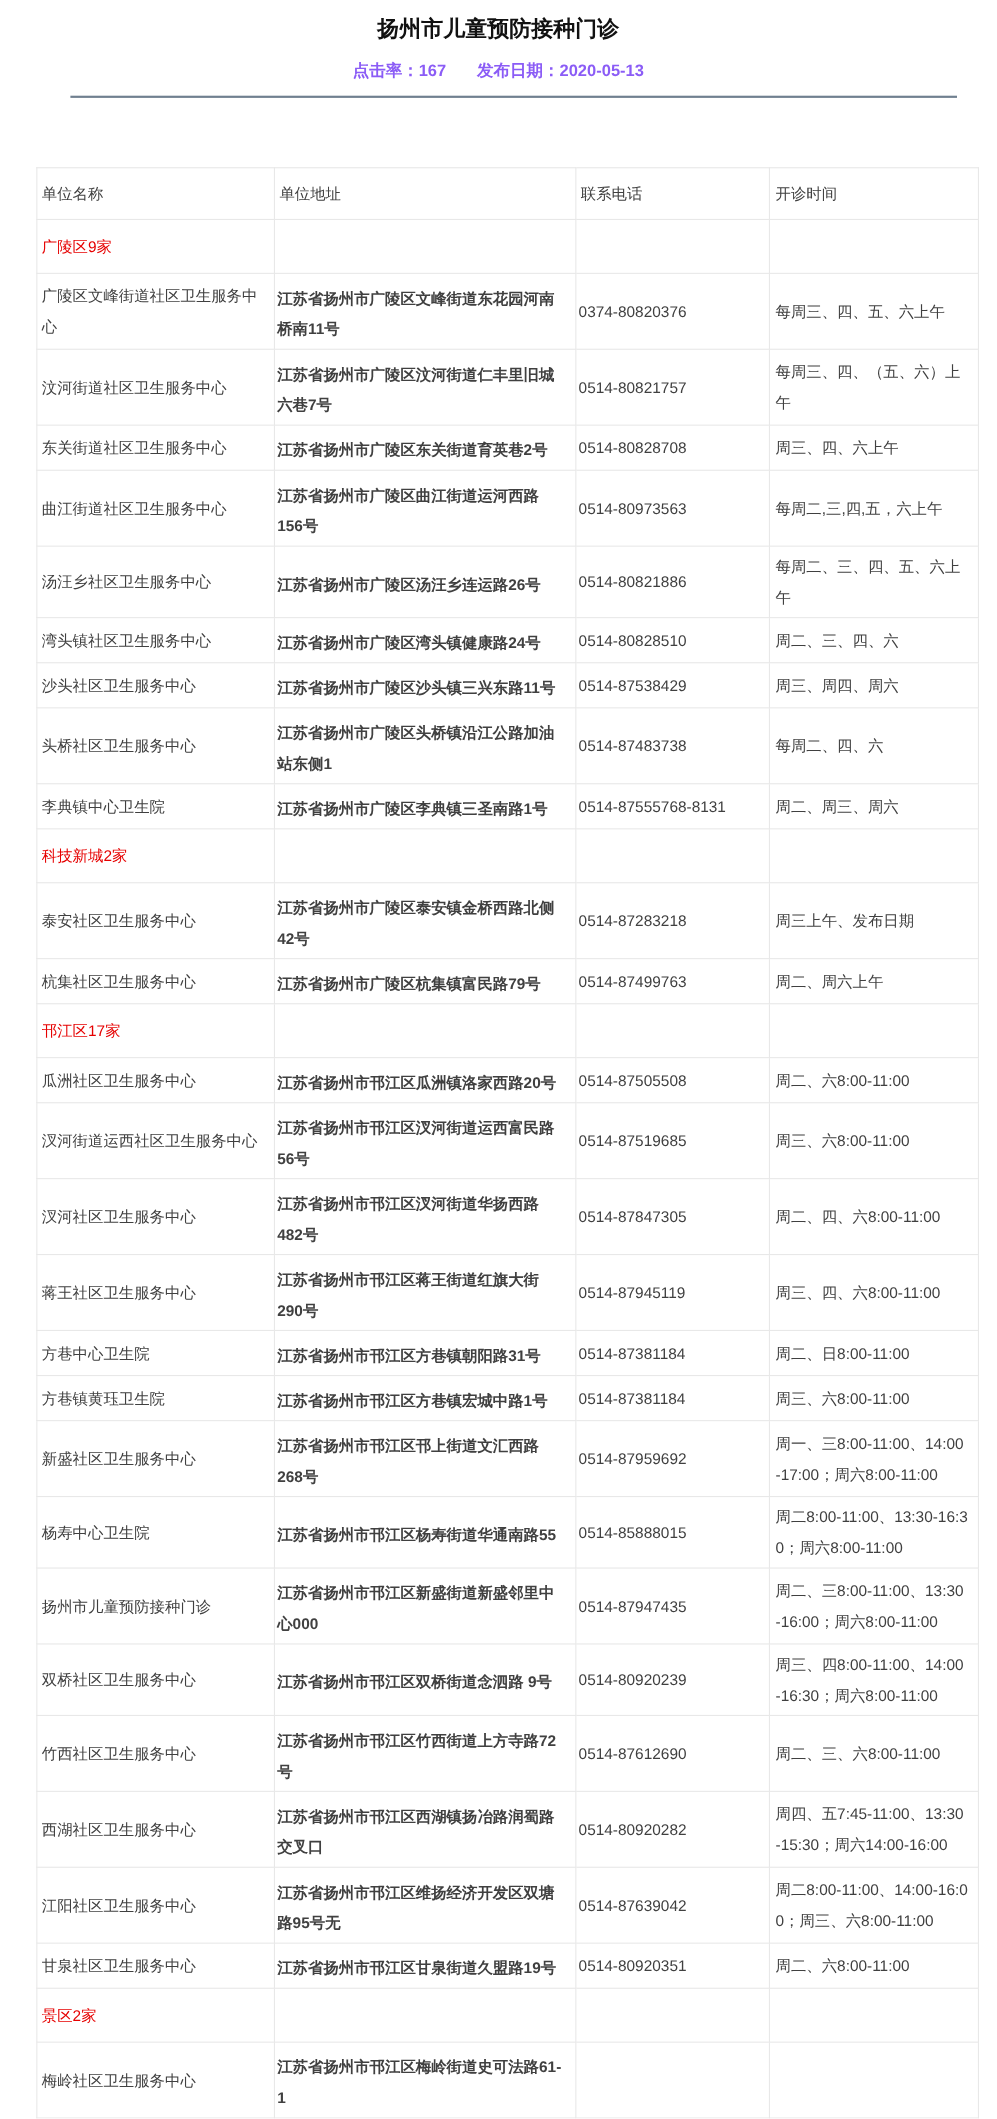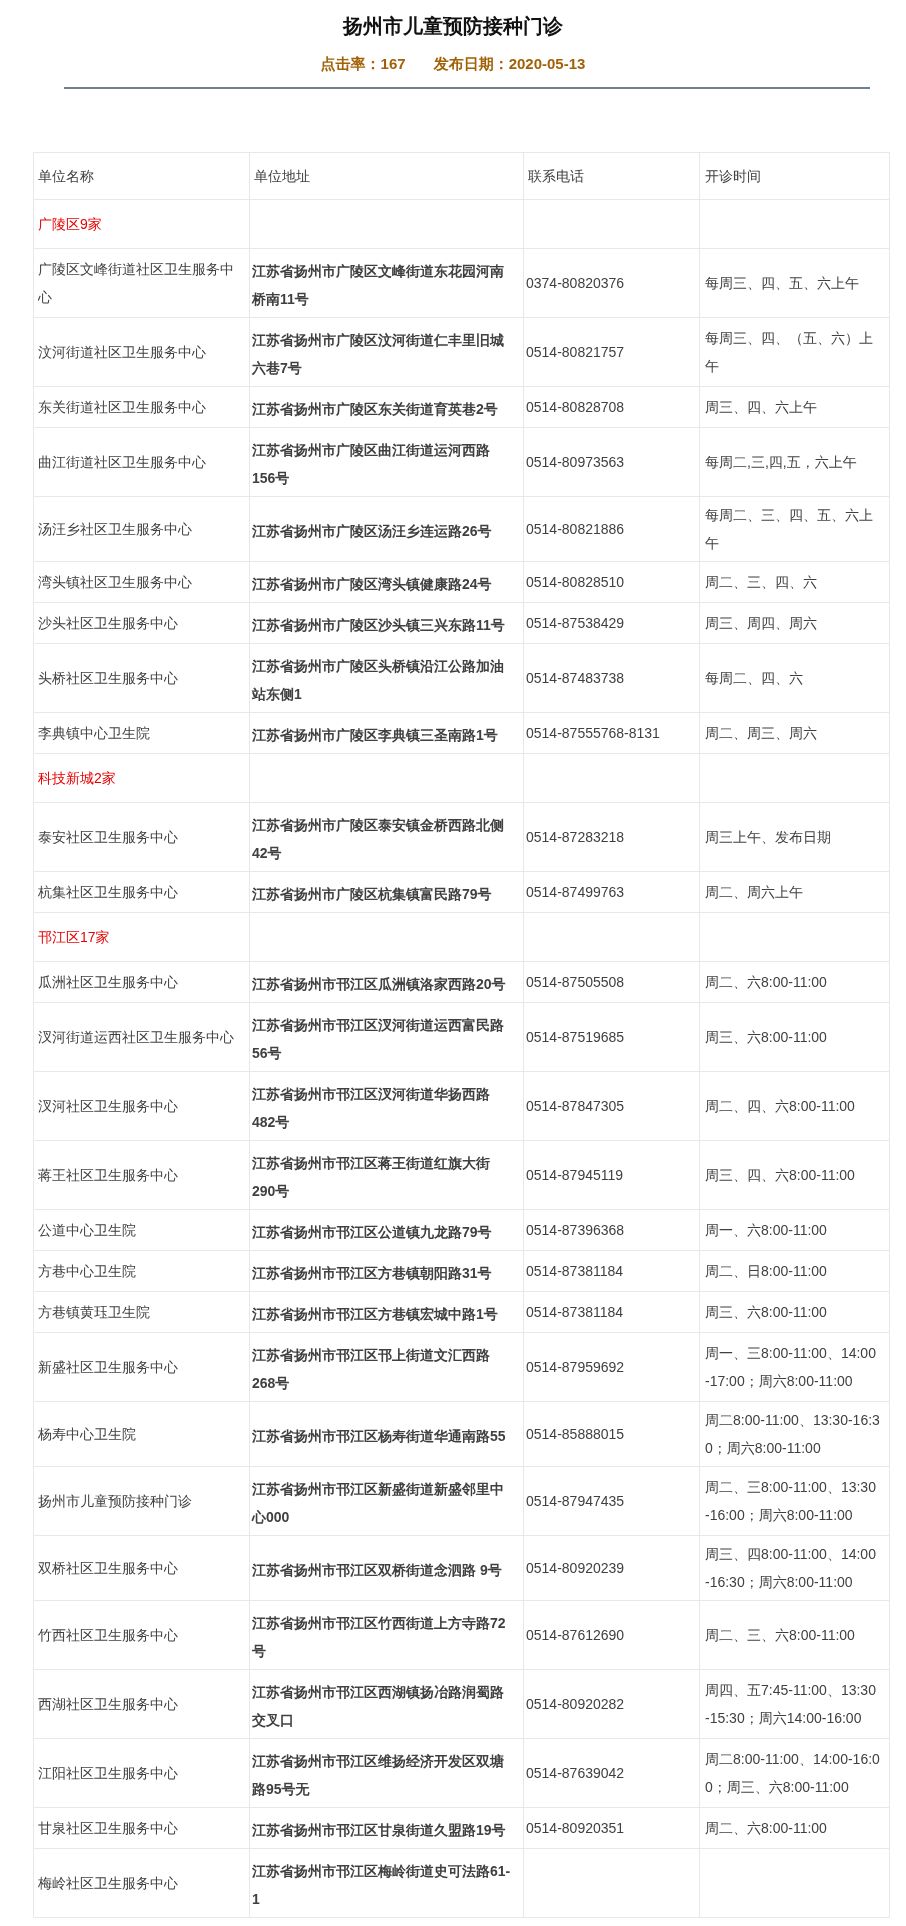--- a/index.html
+++ b/index.html
@@ -19,21 +19,21 @@
     text-align:center;
     font-size:20px;
     font-weight:bold;
     color:#111;
   }
   .meta-line{
     margin-top:15px;
     text-align:center;
     font-size:15px;
     font-weight:bold;
-    color:#a16207;
+    color:#8b5cf6;
   }
   .meta-gap{display:inline-block;width:28px;}
   .divider{
     height:2px;
     background:var(--divider);
     margin:13px 36px 0 64px;
   }
   table.clinic-table{
     border-collapse:collapse;
     table-layout:fixed;
@@ -194,26 +194,20 @@
         <td class="c-phone">0514-87847305</td>
         <td class="c-time">周二、四、六8:00-11:00</td>
       </tr>
       <tr>
         <td class="c-name">蒋王社区卫生服务中心</td>
         <td class="c-addr">江苏省扬州市邗江区蒋王街道红旗大街290号</td>
         <td class="c-phone">0514-87945119</td>
         <td class="c-time">周三、四、六8:00-11:00</td>
       </tr>
       <tr>
-        <td class="c-name">公道中心卫生院</td>
-        <td class="c-addr">江苏省扬州市邗江区公道镇九龙路79号</td>
-        <td class="c-phone">0514-87396368</td>
-        <td class="c-time">周一、六8:00-11:00</td>
-      </tr>
-      <tr>
         <td class="c-name">方巷中心卫生院</td>
         <td class="c-addr">江苏省扬州市邗江区方巷镇朝阳路31号</td>
         <td class="c-phone">0514-87381184</td>
         <td class="c-time">周二、日8:00-11:00</td>
       </tr>
       <tr>
         <td class="c-name">方巷镇黄珏卫生院</td>
         <td class="c-addr">江苏省扬州市邗江区方巷镇宏城中路1号</td>
         <td class="c-phone">0514-87381184</td>
         <td class="c-time">周三、六8:00-11:00</td>
@@ -260,19 +254,25 @@
         <td class="c-phone">0514-87639042</td>
         <td class="c-time">周二8:00-11:00、14:00-16:00；周三、六8:00-11:00</td>
       </tr>
       <tr>
         <td class="c-name">甘泉社区卫生服务中心</td>
         <td class="c-addr">江苏省扬州市邗江区甘泉街道久盟路19号</td>
         <td class="c-phone">0514-80920351</td>
         <td class="c-time">周二、六8:00-11:00</td>
       </tr>
       <tr>
+        <td class="section-cell">景区2家</td>
+        <td></td>
+        <td></td>
+        <td></td>
+      </tr>
+      <tr>
         <td class="c-name">梅岭社区卫生服务中心</td>
         <td class="c-addr">江苏省扬州市邗江区梅岭街道史可法路61-1</td>
         <td class="c-phone"></td>
         <td class="c-time"></td>
       </tr>
     </tbody>
 </table>
 
 </body></html>

